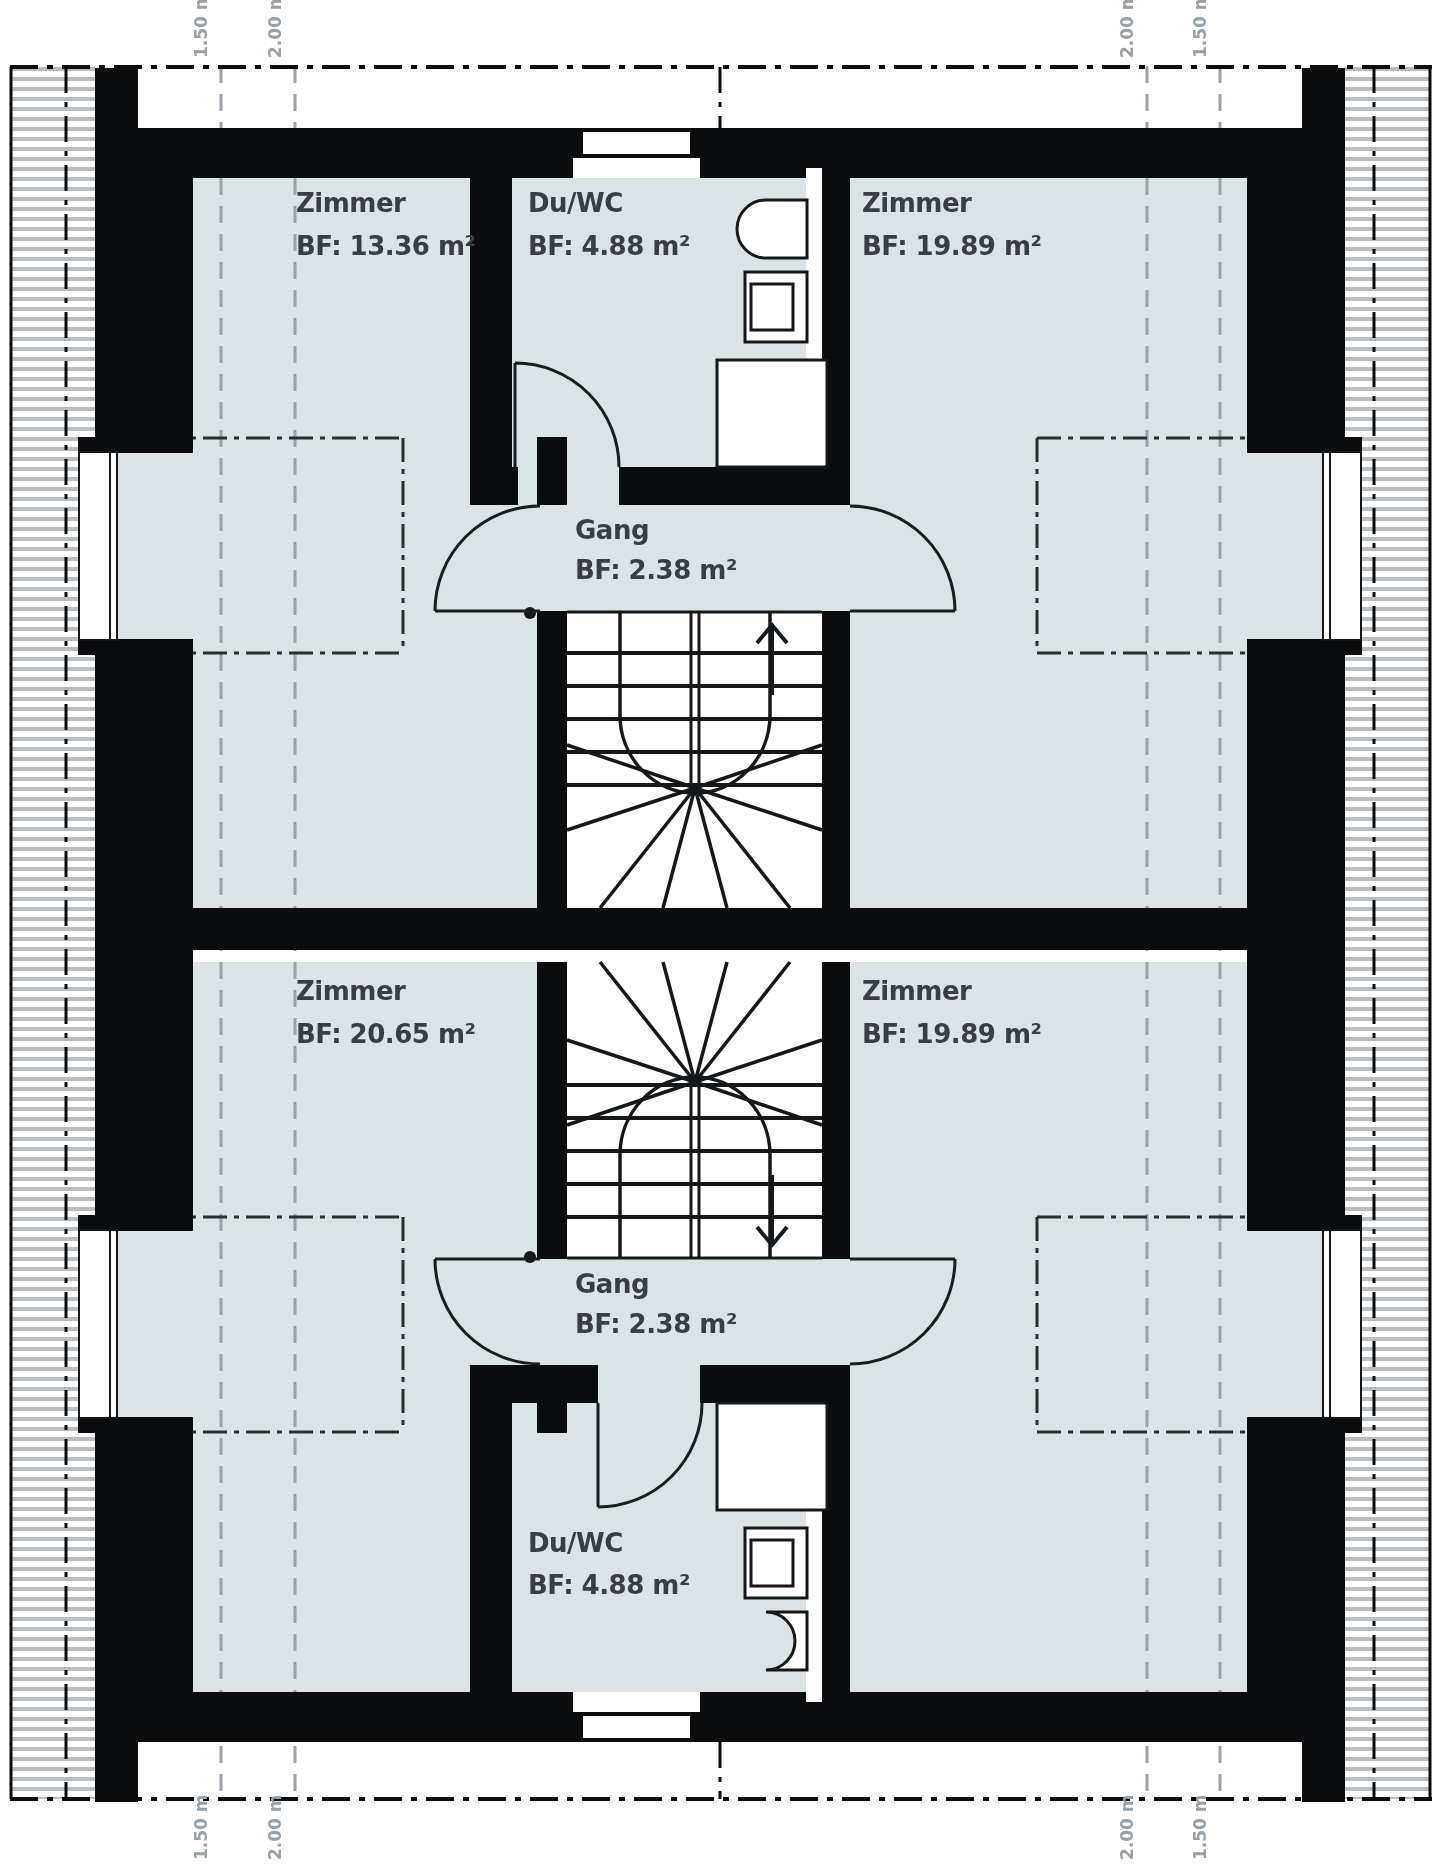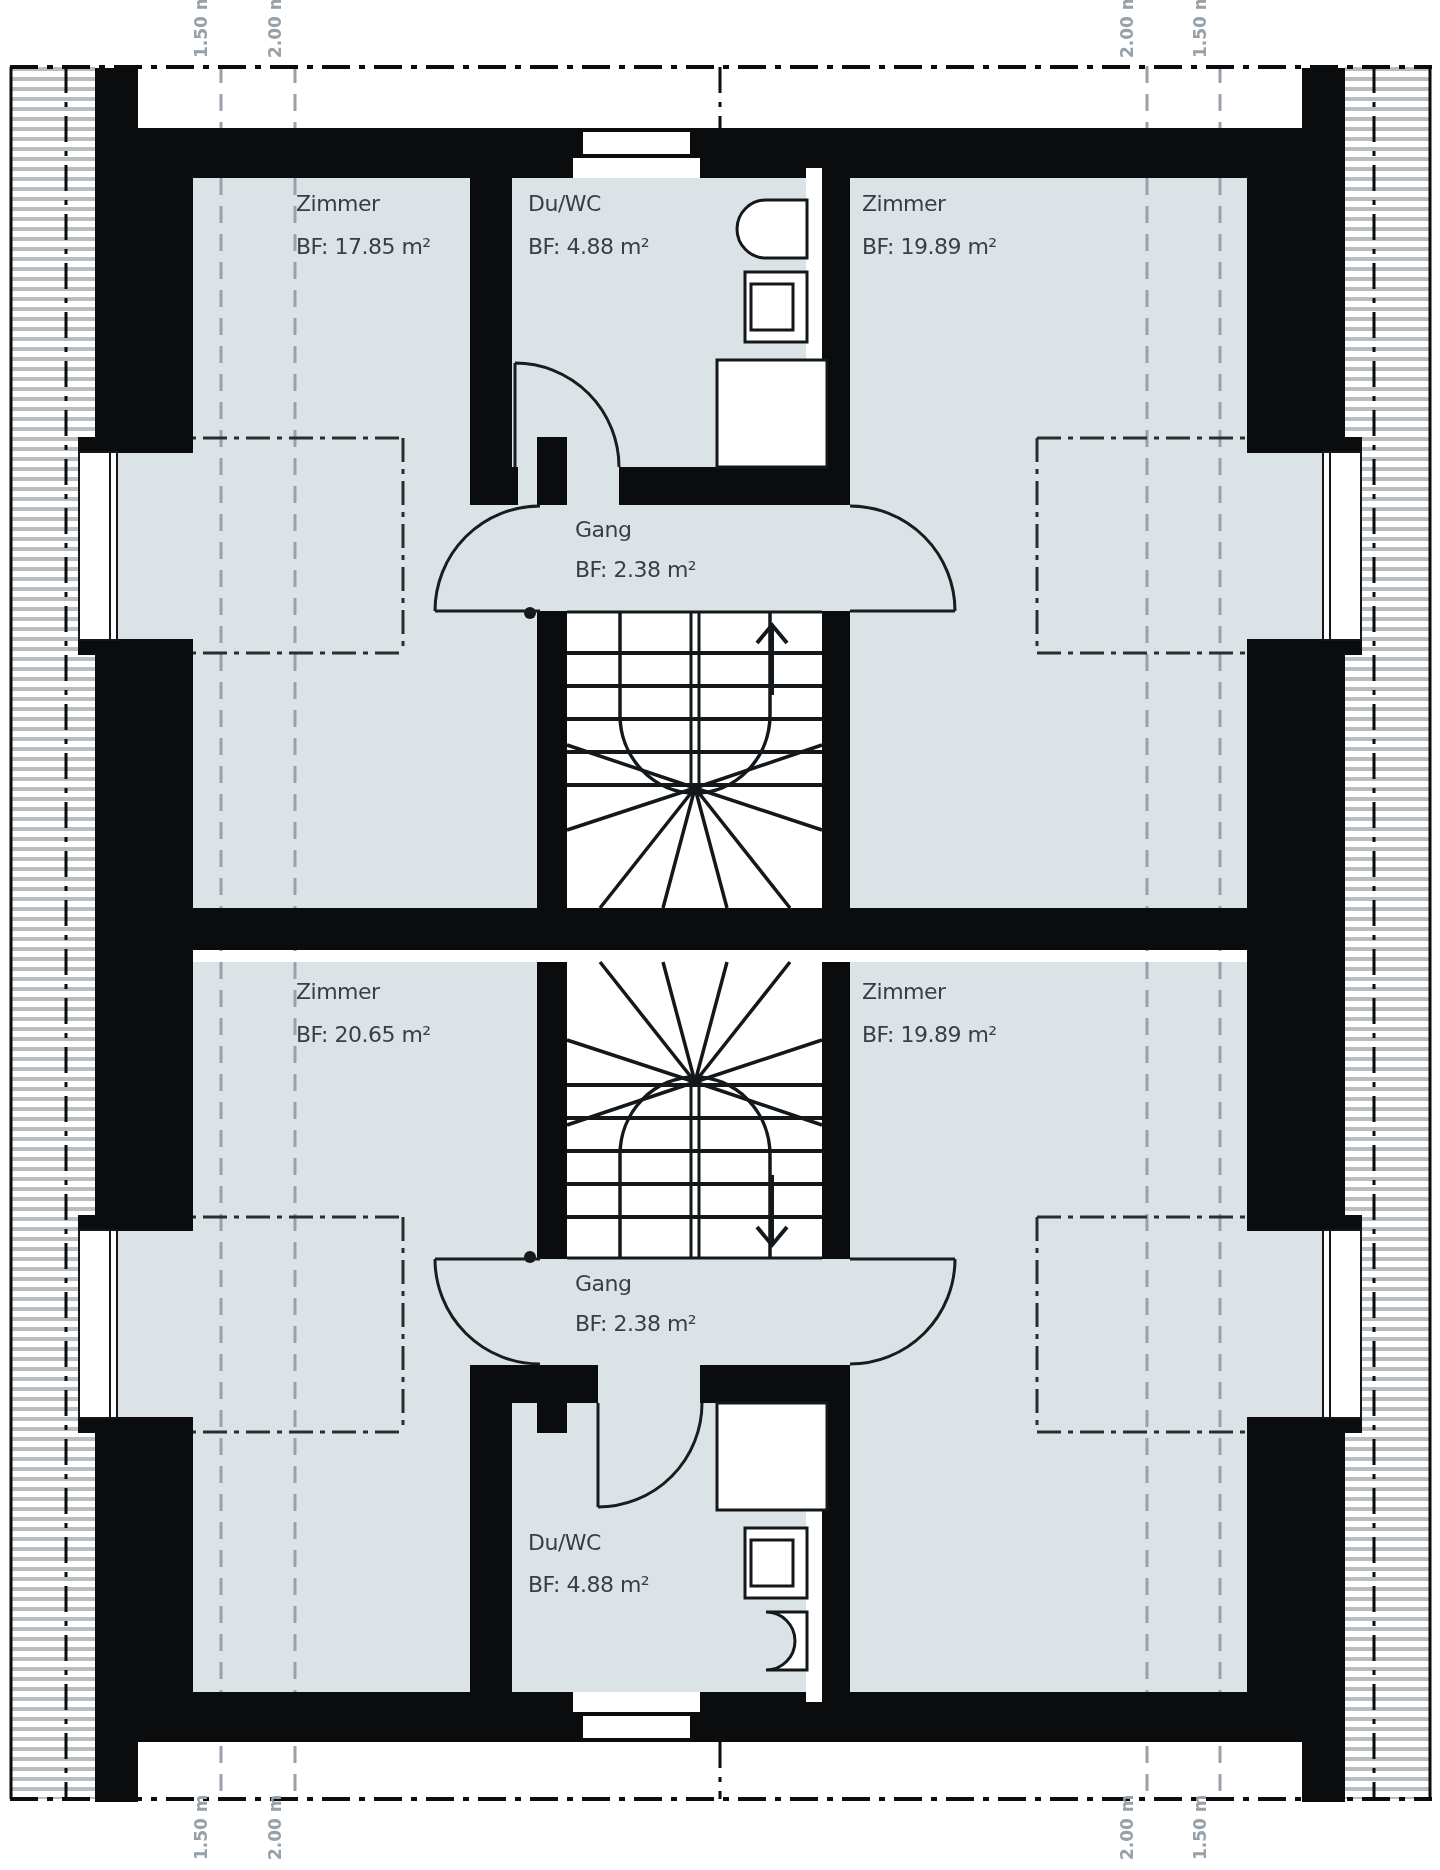--- a/index.html
+++ b/index.html
@@ -26,22 +26,22 @@
   .dashgray{stroke:var(--dash-line);stroke-width:3;stroke-dasharray:17 11;fill:none;}
   .dormline{stroke:#2a2e31;stroke-width:3;stroke-dasharray:24 7 5 7;fill:none;}
   .roofline{stroke:var(--wall);stroke-width:4;stroke-dasharray:28 9 6 9;fill:none;}
   .hatchdash{stroke:var(--wall);stroke-width:3;stroke-dasharray:26 9 5 9;fill:none;}
   .edge{stroke:var(--wall);stroke-width:3;fill:none;}
   .fixture{fill:#ffffff;stroke:var(--ink);stroke-width:3;}
   .door{stroke:#1a1d20;stroke-width:3;fill:none;}
   .glaz{stroke:var(--ink);stroke-width:2;fill:none;}
   .winframe{fill:#ffffff;stroke:var(--ink);stroke-width:2;}
   .room-label{
-    position:absolute;color:var(--label-text);font-weight:normal;
-    font-size:22px;line-height:43px;letter-spacing:-0.5px;white-space:nowrap;
+    position:absolute;color:var(--label-text);font-weight:bold;
+    font-size:26px;line-height:43px;letter-spacing:-0.5px;white-space:nowrap;
   }
   .room-label span{display:block;}
   .vlabel{
     position:absolute;color:var(--dim-text);font-weight:bold;font-size:17px;
     white-space:nowrap;transform:rotate(-90deg);transform-origin:left bottom;
     letter-spacing:0px;height:20px;line-height:20px;
   }
 </style>
 </head>
 <body>
@@ -180,21 +180,21 @@
       <line class="edge" x1="11" y1="67" x2="11" y2="1799"></line>
       <line class="edge" x1="1430" y1="67" x2="1430" y2="1799"></line>
       <line class="hatchdash" x1="66" y1="67" x2="66" y2="1799"></line>
       <line class="hatchdash" x1="1374" y1="67" x2="1374" y2="1799"></line>
       <path class="hatchdash" stroke-width="4" d="M720,67 V128 M720,1742 V1799"></path>
     </g>
   </svg>
 
   <div class="room-label" style="left:296px;top:182px;">
     <span>Zimmer</span>
-    <span>BF: 17.85 m²</span>
+    <span>BF: 13.36 m²</span>
   </div>
   <div class="room-label" style="left:528px;top:182px;">
     <span>Du/WC</span>
     <span>BF: 4.88 m²</span>
   </div>
   <div class="room-label" style="left:862px;top:182px;">
     <span>Zimmer</span>
     <span>BF: 19.89 m²</span>
   </div>
   <div class="room-label" style="left:575px;top:510px;line-height:40px;">

